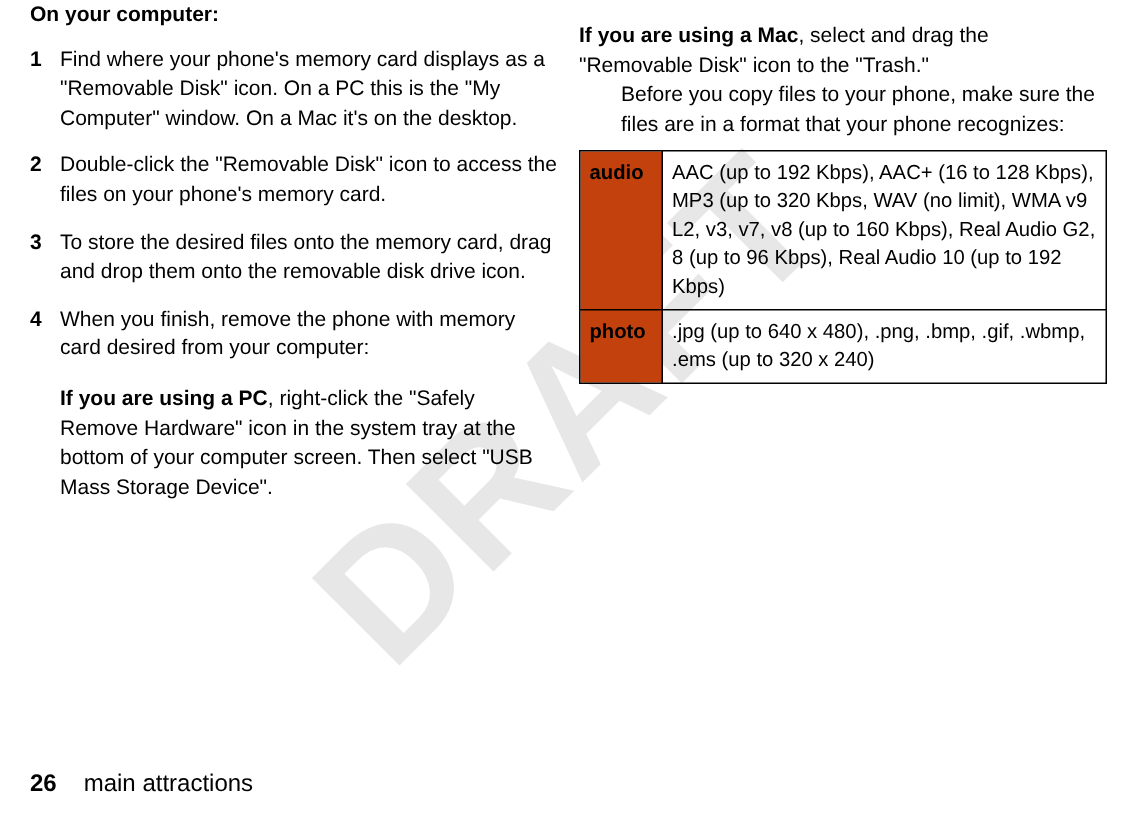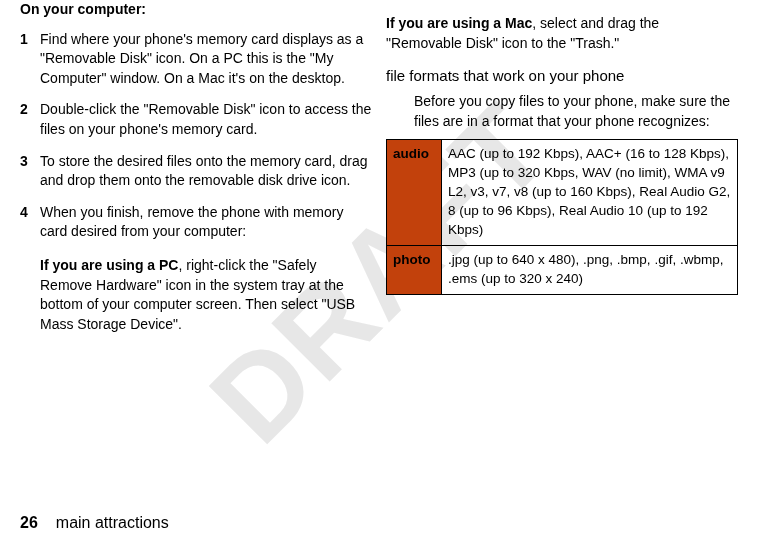--- a/index.html
+++ b/index.html
@@ -88,21 +88,20 @@
     </ol>
     <p class="indent-block">
       <span class="lead">If you are using a PC</span><span>, right-click the "Safely Remove Hardware" icon in the system tray at the bottom of your computer screen. Then select "USB Mass Storage Device".</span>
     </p>
   </div>
 
   <div class="col">
     <p class="indent-block" style="margin-left:0;">
       <span class="lead">If you are using a Mac</span><span>, select and drag the "Removable Disk" icon to the "Trash."</span>
     </p>
-    <h2 class="heading2">file formats that work on your phone</h2>
     <p class="para">Before you copy files to your phone, make sure the files are in a format that your phone recognizes:</p>
     <table class="fmt">
       <tbody>
           <tr>
         <th>audio</th>
         <td>AAC (up to 192 Kbps), AAC+ (16 to 128 Kbps), MP3 (up to 320 Kbps, WAV (no limit), WMA v9 L2, v3, v7, v8 (up to 160 Kbps), Real Audio G2, 8 (up to 96 Kbps), Real Audio 10 (up to 192 Kbps)</td>
       </tr>
       <tr>
         <th>photo</th>
         <td>.jpg (up to 640 x 480), .png, .bmp, .gif, .wbmp, .ems (up to 320 x 240)</td>

